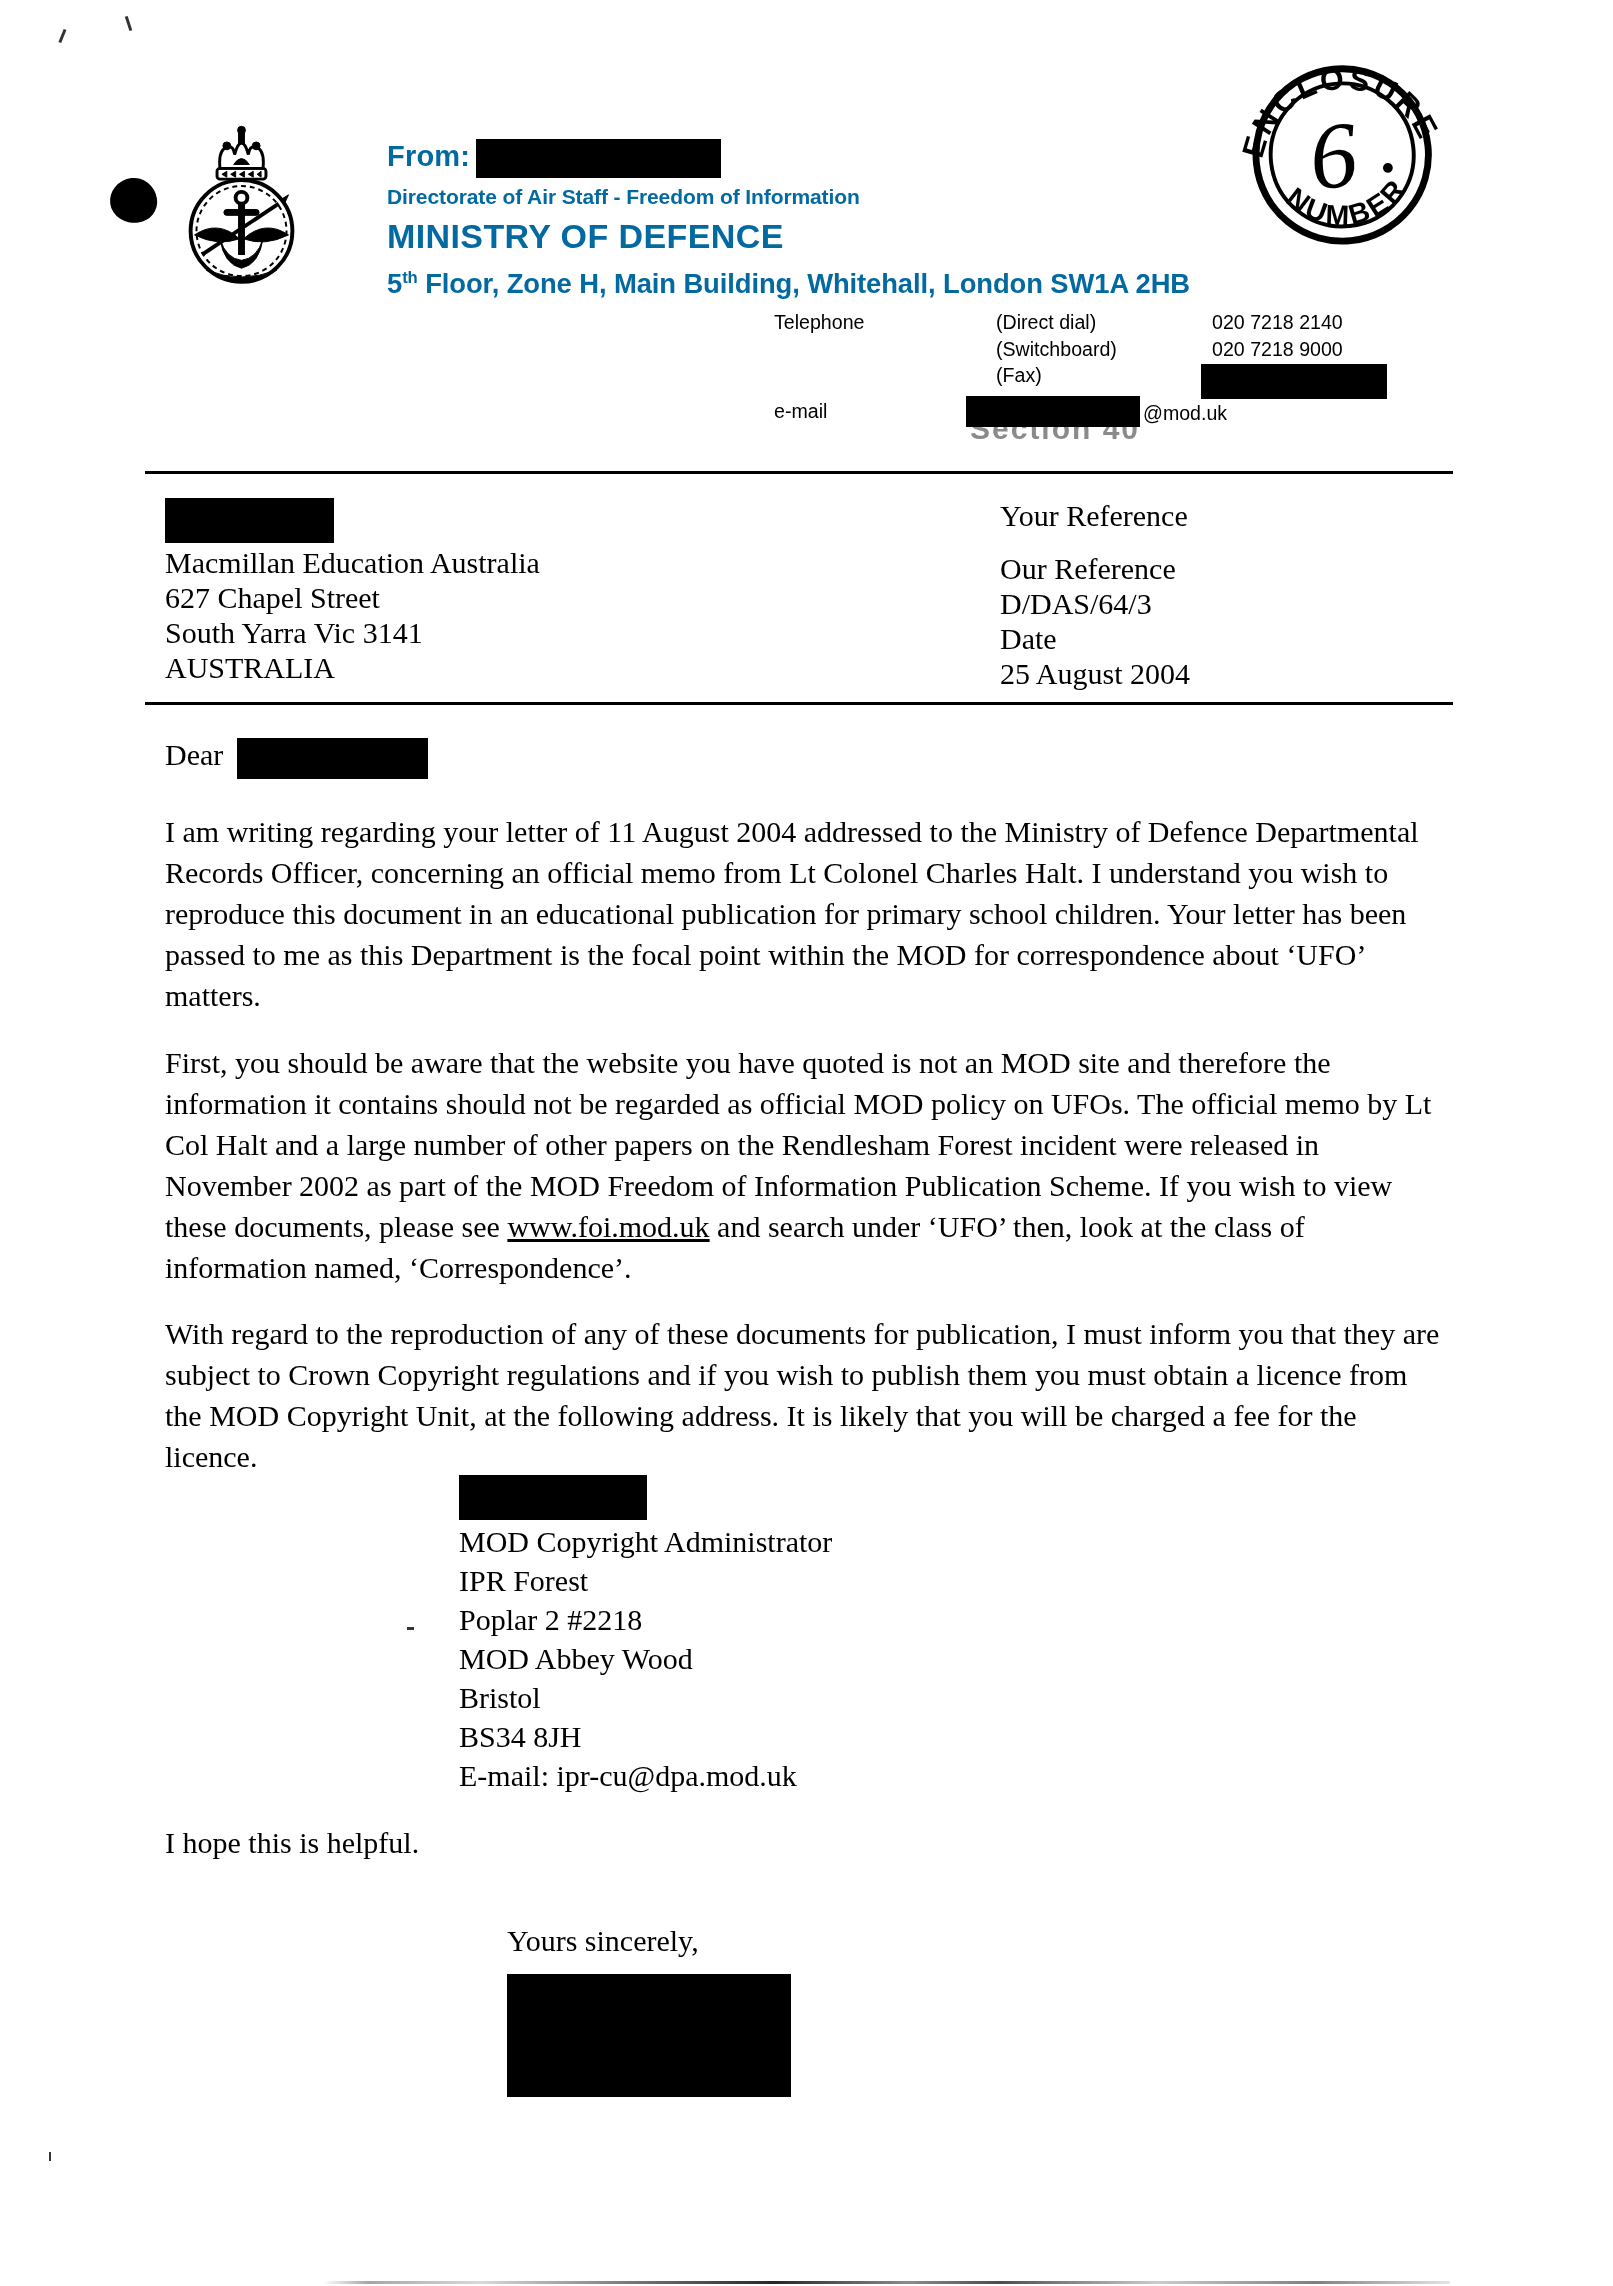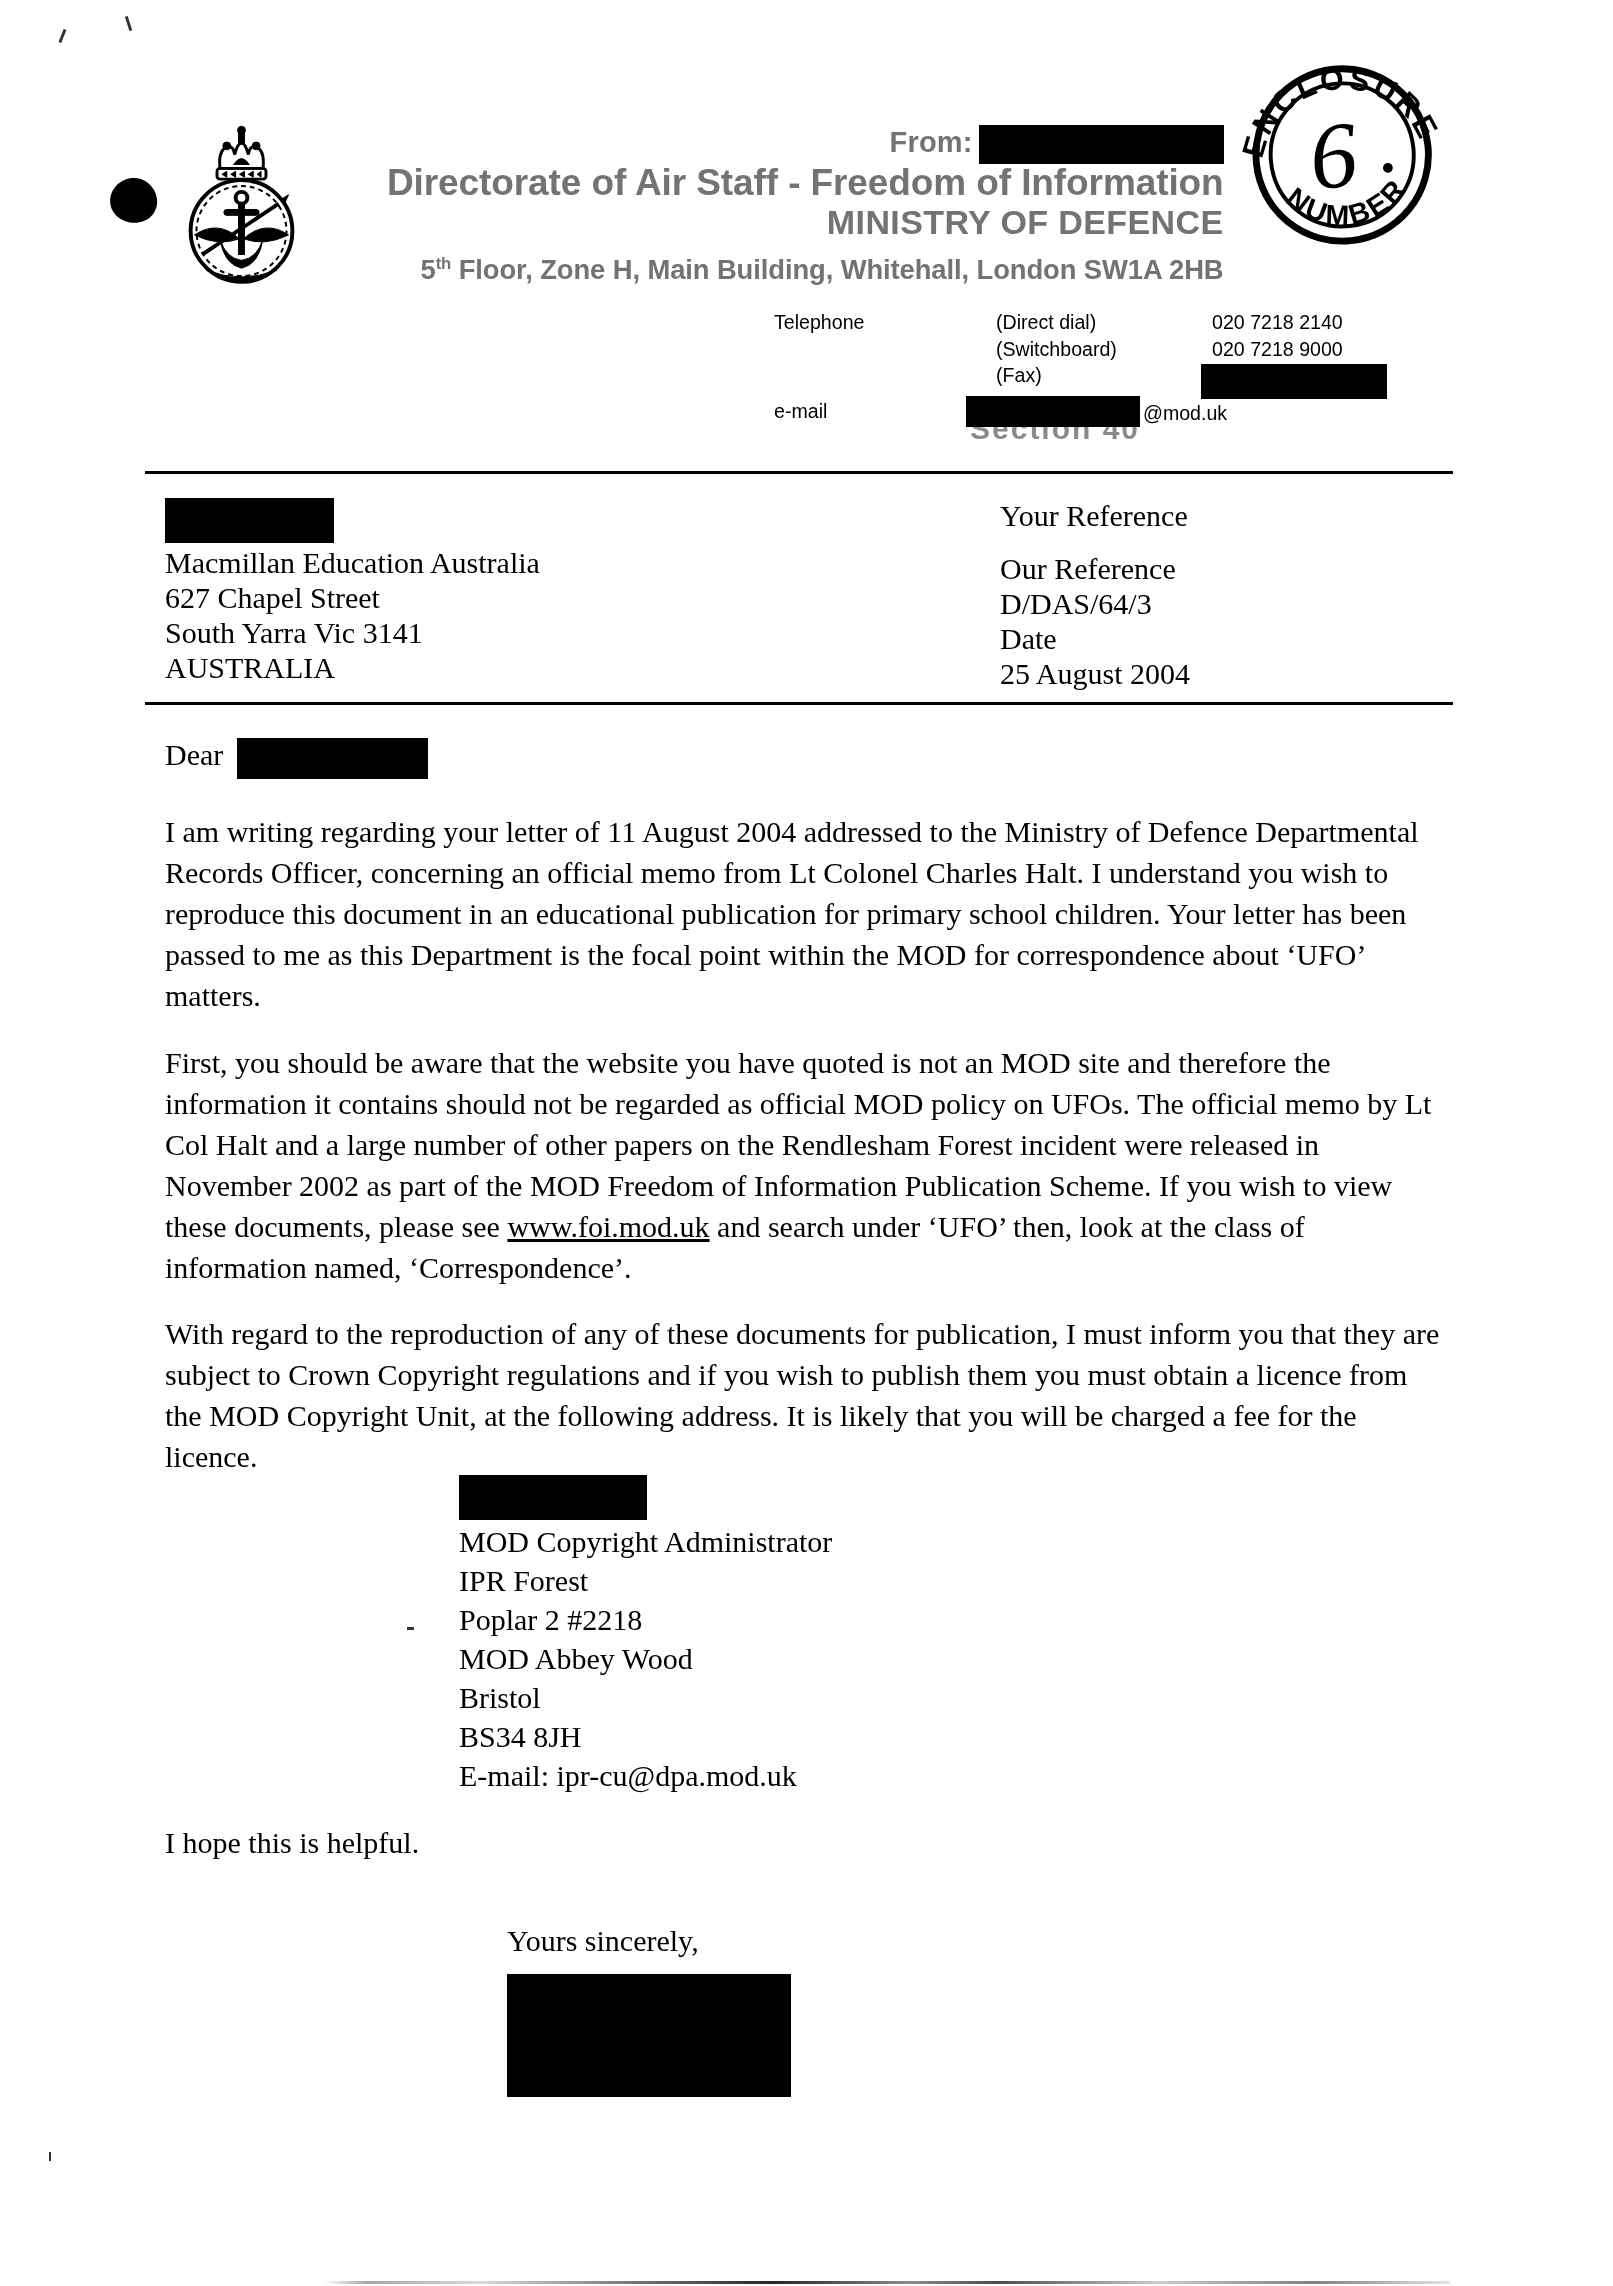--- a/index.html
+++ b/index.html
@@ -35,28 +35,27 @@
     width: 47px; height: 45px;
     background: #000;
     border-radius: 52% 48% 46% 54% / 50% 54% 46% 50%;
     transform: rotate(-8deg);
   }
 
   #crest { position: absolute; left: 173px; top: 125px; width: 137px; height: 167px; }
 
   #from-block {
     position: absolute;
-    left: 387px; top: 123px;
+    left: 387px; top: 137px;
     font-family: "Liberation Sans", "DejaVu Sans", sans-serif;
     font-weight: bold;
-    color: #737373;
-    text-align: right;
+    color: #0369a1;
   }
   .lh-line1 { font-size: 29px; line-height: 39px; letter-spacing: 0.2px; }
-  .lh-line2 { font-size: 37px; line-height: 37px; letter-spacing: -0.1px; }
+  .lh-line2 { font-size: 21px; line-height: 37px; letter-spacing: -0.1px; }
   .lh-line3 { font-size: 34px; line-height: 43px; letter-spacing: 0.4px; }
   .lh-line4 { font-size: 27.4px; line-height: 39px; letter-spacing: -0.1px; }
   .lh-line4 sup { font-size: 16.7px; vertical-align: super; }
   .redact-from { width: 245px; height: 39px; margin-left: 5.9px; }
 
   
   #enclosure-stamp {
     position: absolute;
     left: 1239px; top: 57px;
     width: 206px; height: 192px;

